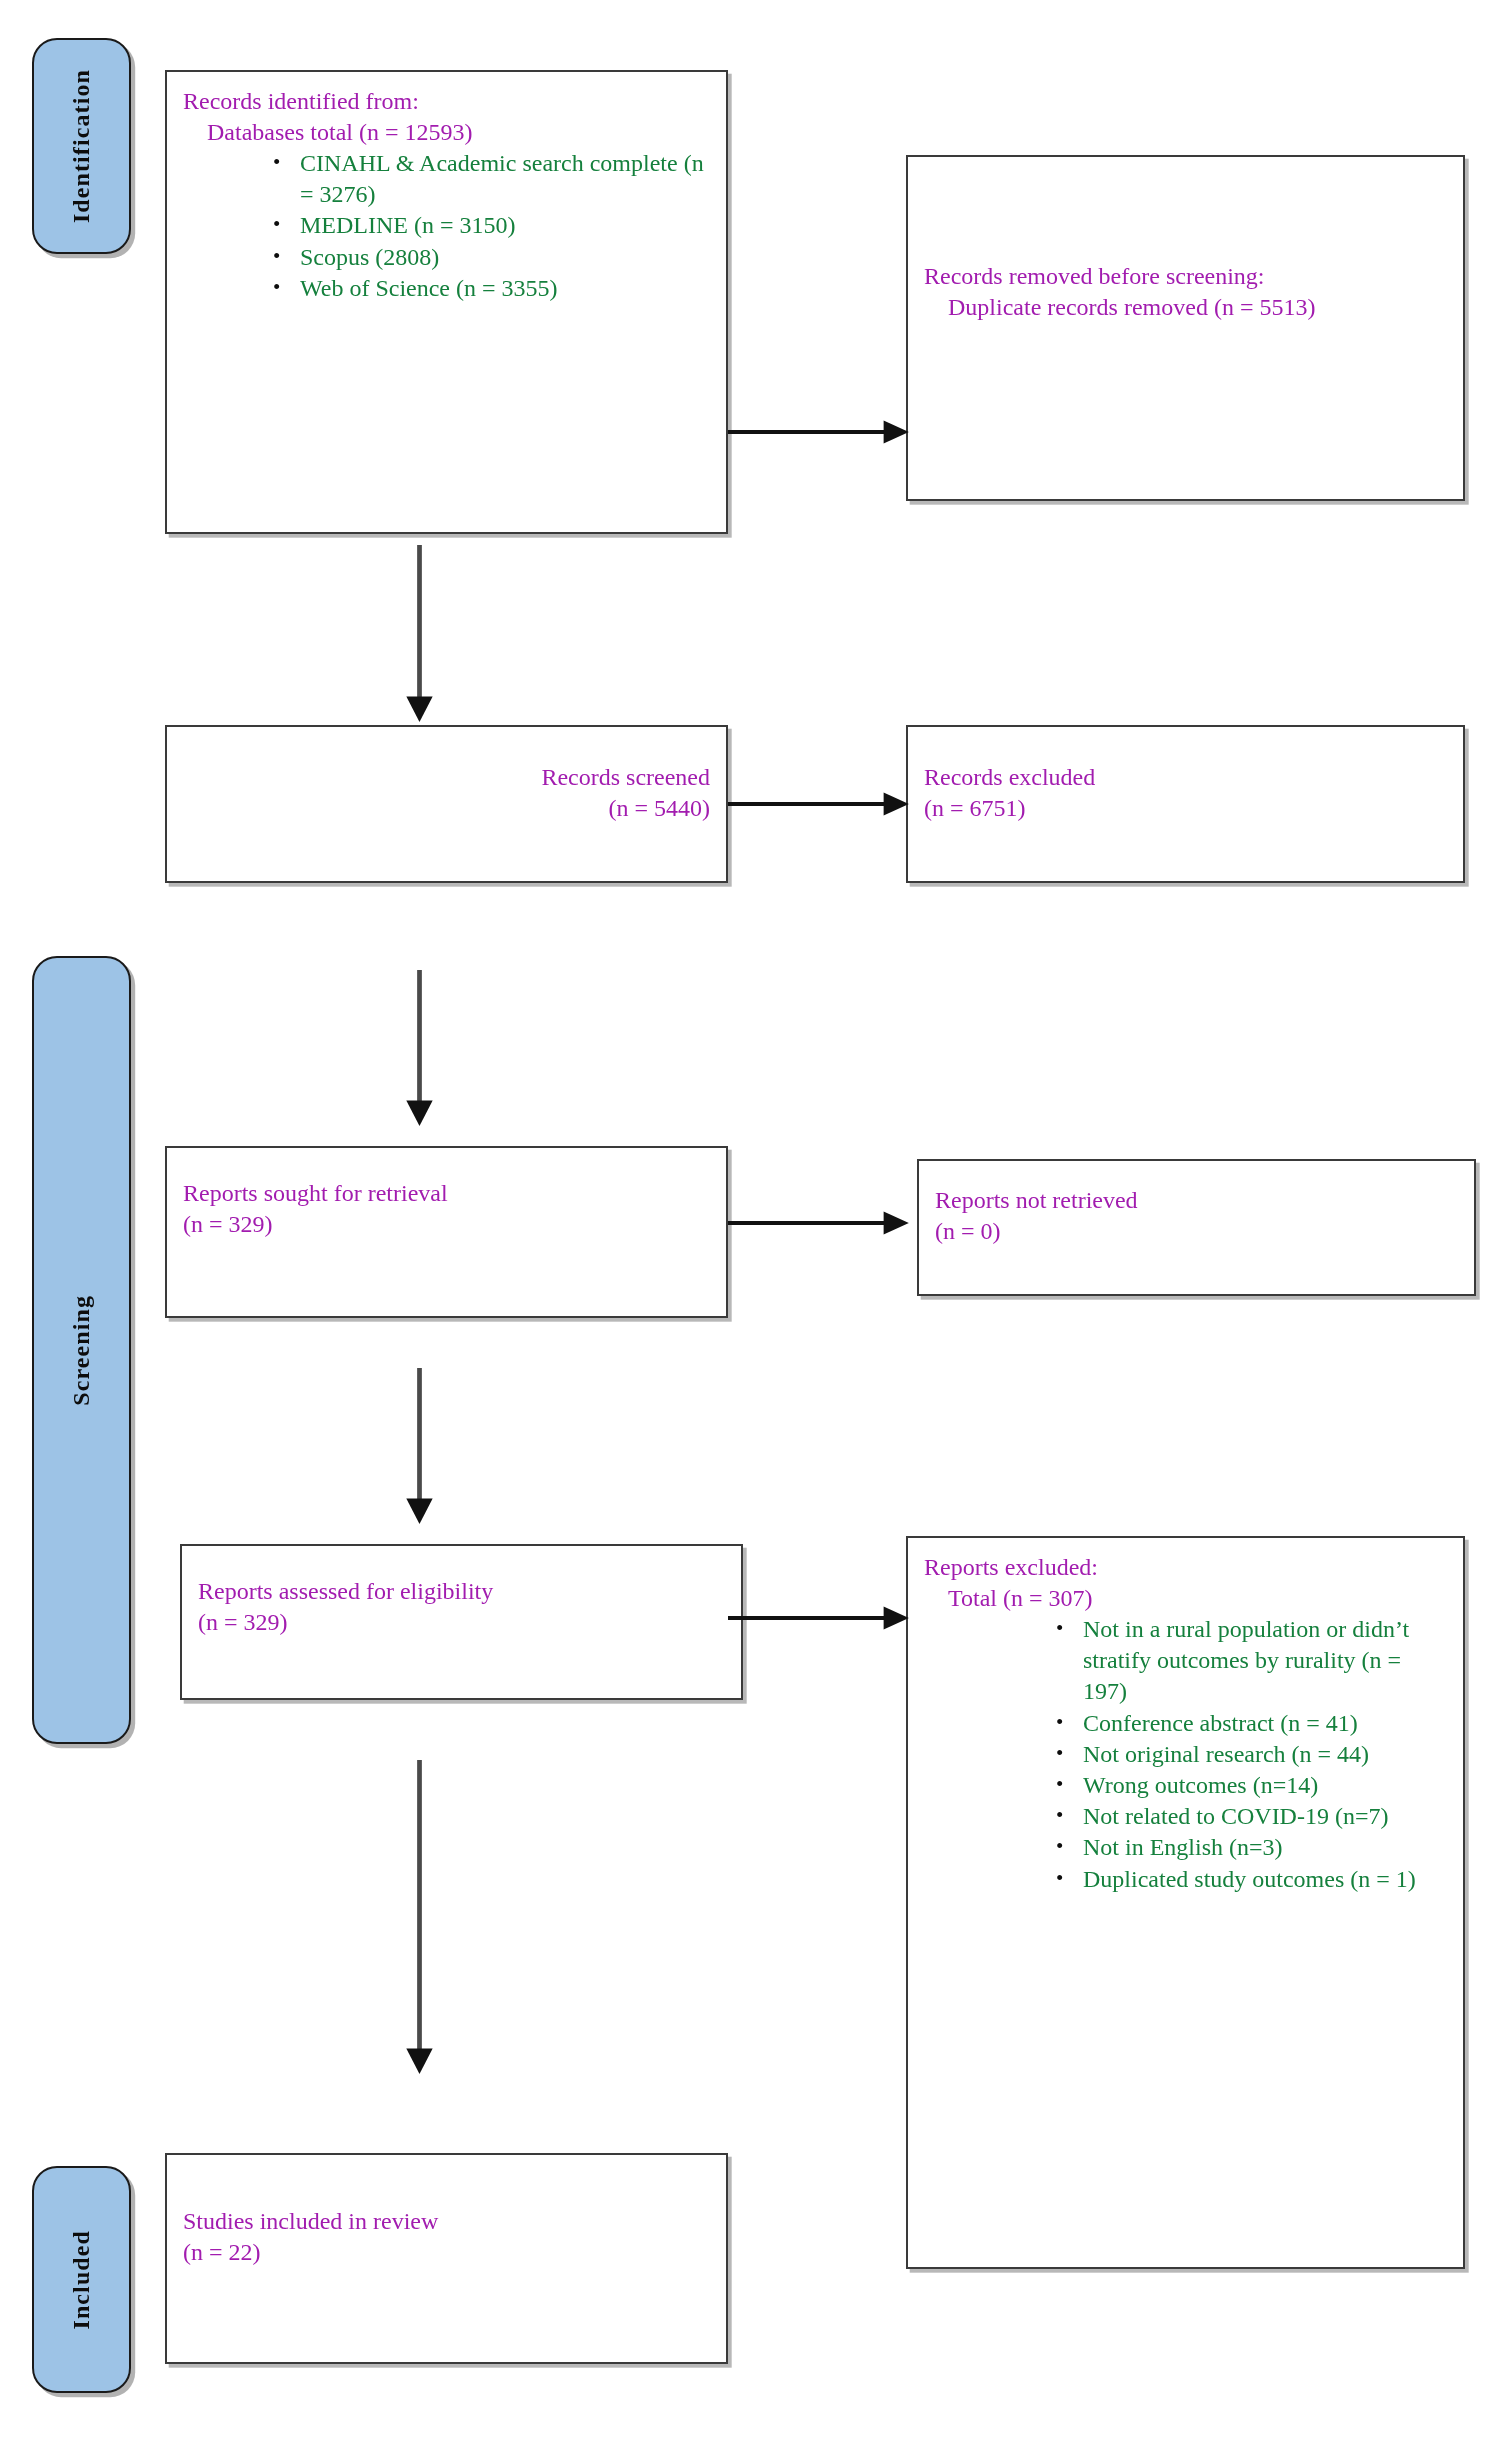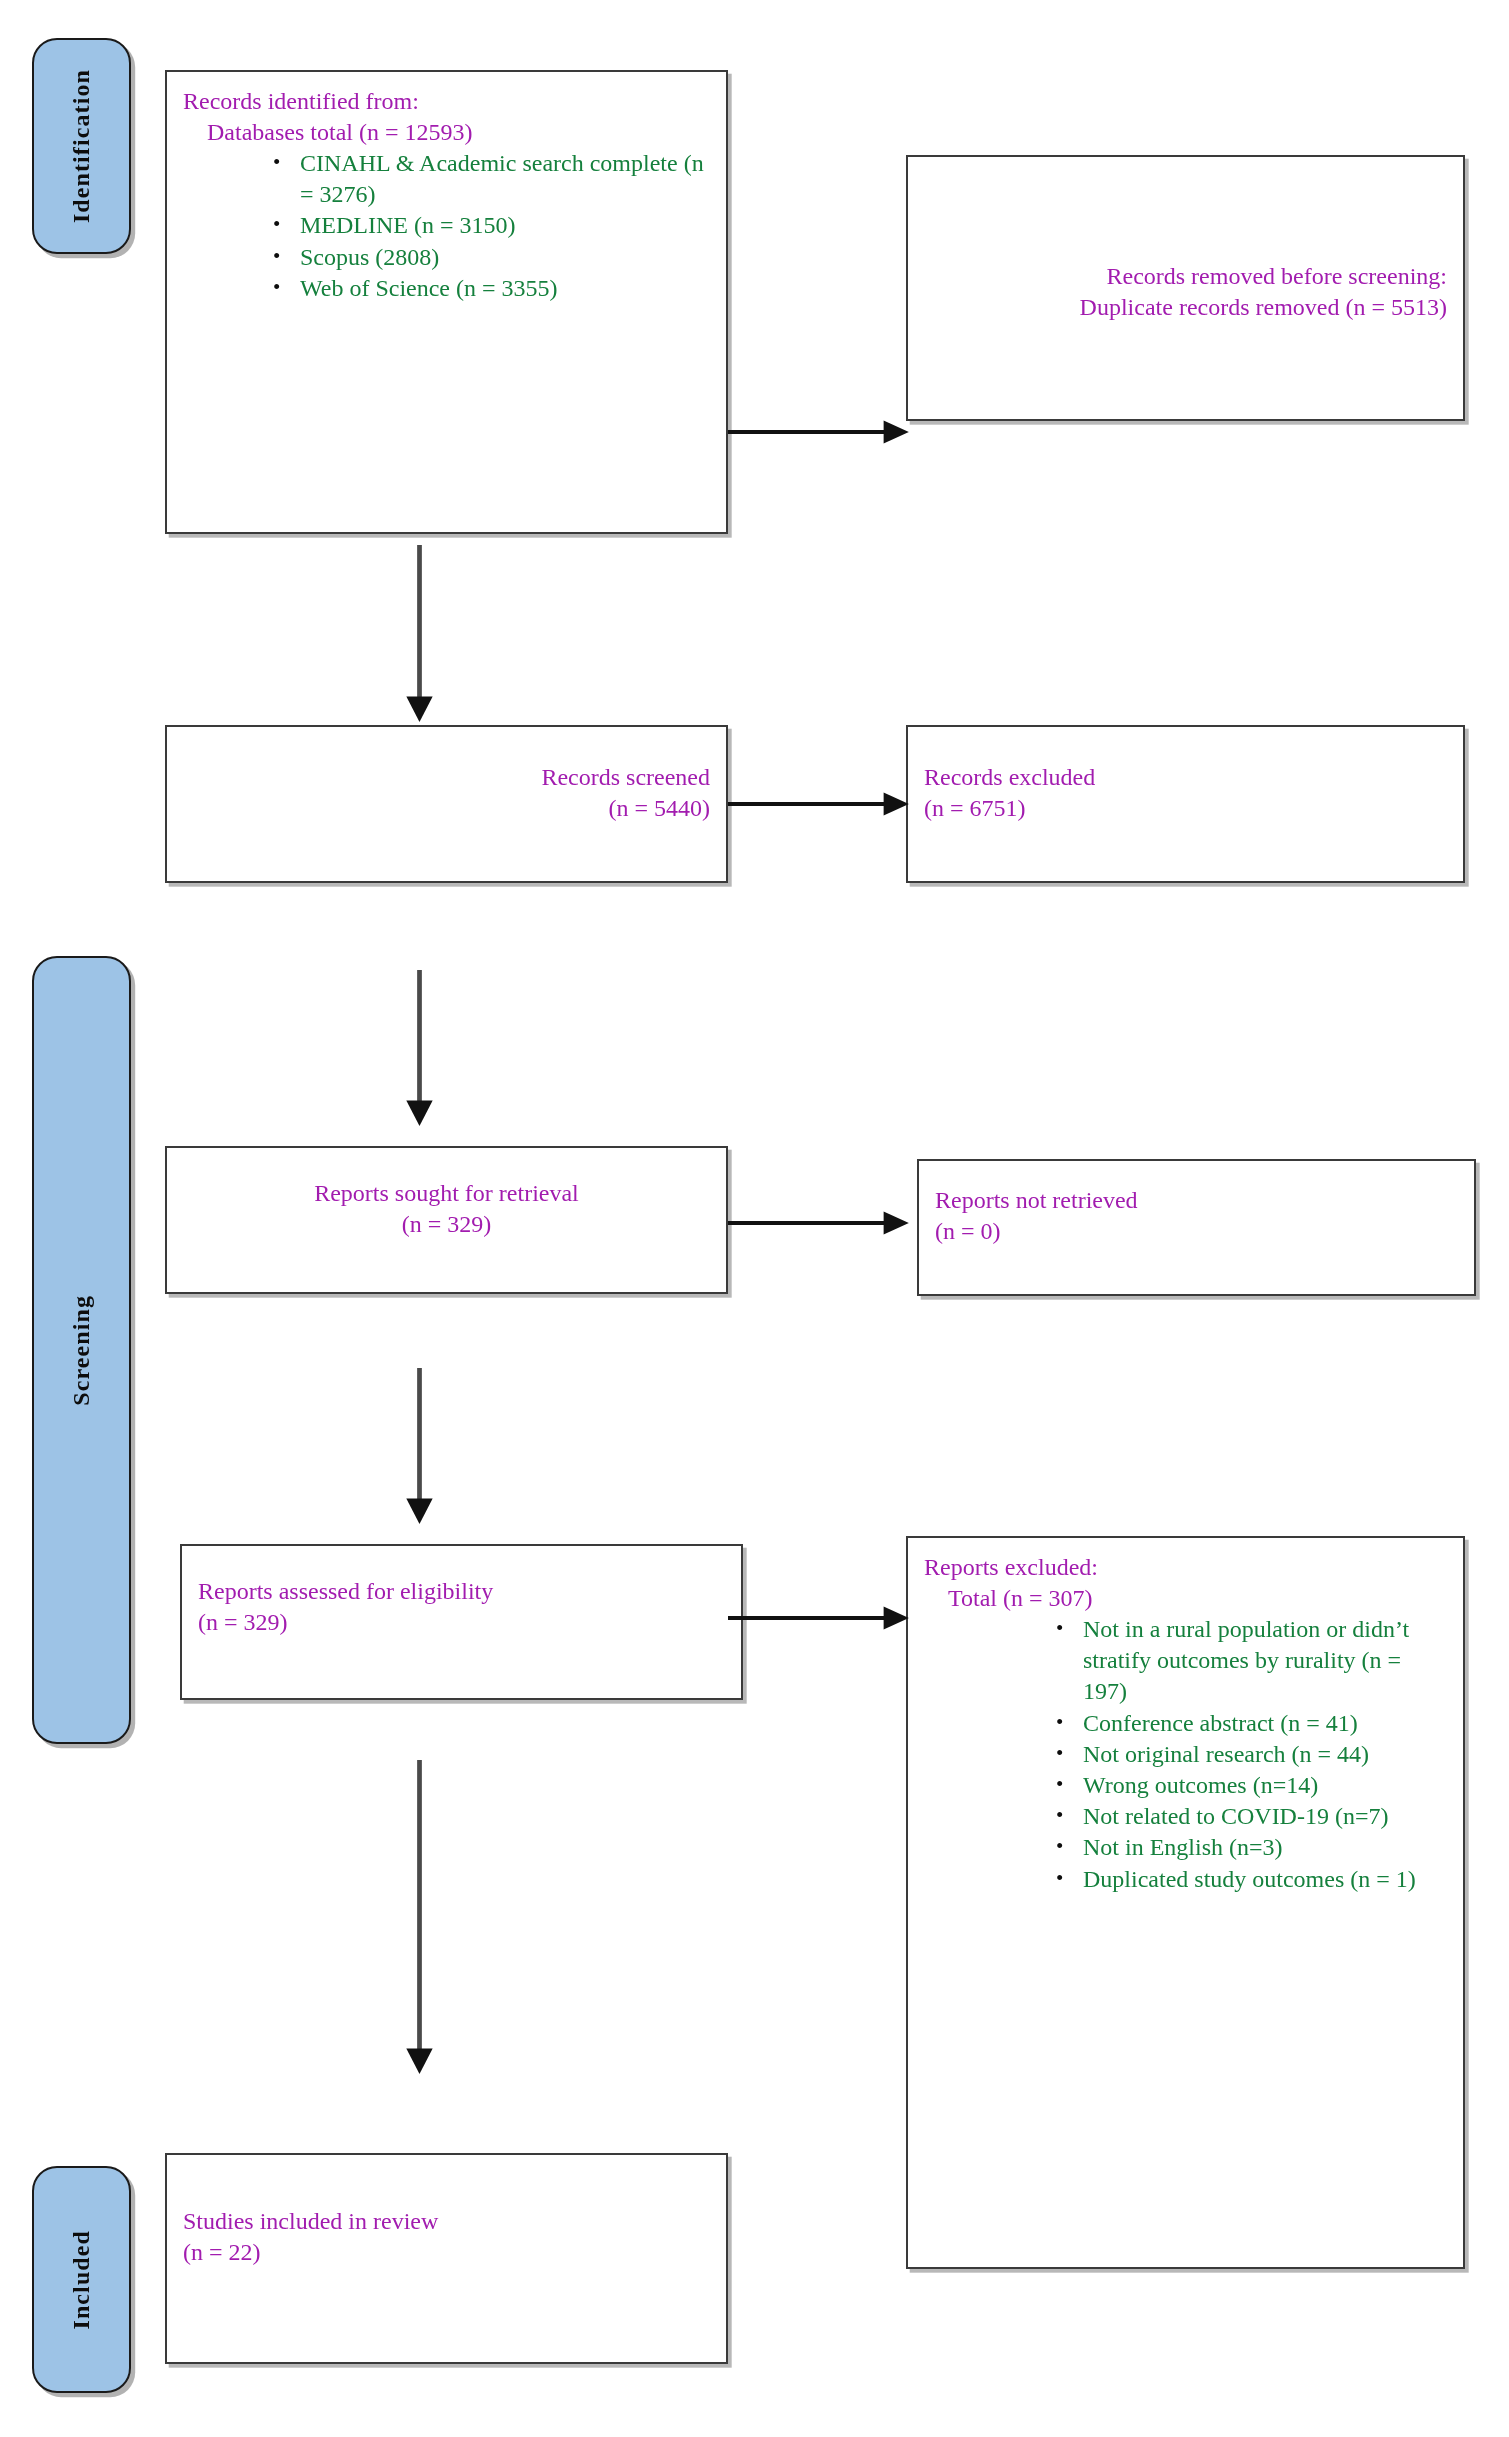--- a/index.html
+++ b/index.html
@@ -118,21 +118,21 @@
     <div class="line">Records identified from:</div>
     <div class="line indent1">Databases total (n = 12593)</div>
     <ul class="bullets">
       <li>CINAHL &amp; Academic search complete (n = 3276)</li>
       <li>MEDLINE (n = 3150)</li>
       <li>Scopus (2808)</li>
       <li>Web of Science (n = 3355)</li>
     </ul>
   </div>
 
-  <div class="box" style="left:906px; top:155px; width:559px; height:266px;text-align:right;">
+  <div class="box" style="left:906px; top:155px; width:559px; height:346px;">
     <div style="height:90px"></div>
     <div class="line">Records removed before screening:</div>
     <div class="line indent1">Duplicate records removed (n = 5513)</div>
   </div>
 
   <div class="conn" style="left:728px; top:416px; width:184px; height:32px;">
     <svg width="184" height="32" viewBox="0 0 350 60">
       <line x1="0" y1="30" x2="300" y2="30" stroke="#111" stroke-width="8"></line>
       <polygon points="296,8 344,30 296,52" fill="#111"></polygon>
     </svg>
@@ -164,21 +164,21 @@
     </svg>
   </div>
 
   <div class="conn" style="left:401px; top:970px; width:37px; height:158px;">
     <svg width="37" height="158" viewBox="0 0 70 300">
       <line x1="35" y1="0" x2="35" y2="256" stroke="#4a4a4a" stroke-width="9"></line>
       <polygon points="10,248 60,248 35,296" fill="#111"></polygon>
     </svg>
   </div>
 
-  <div class="box" style="left:165px; top:1146px; width:563px; height:148px;text-align:center;">
+  <div class="box" style="left:165px; top:1146px; width:563px; height:172px;">
     <div style="height:16px"></div>
     <div class="line">Reports sought for retrieval</div>
     <div class="line">(n = 329)</div>
   </div>
 
   <div class="box" style="left:906px; top:1159px; width:559px; height:137px;margin-left:11px;">
     <div style="height:10.5px"></div>
     <div class="line">Reports not retrieved</div>
     <div class="line">(n = 0)</div>
   </div>

